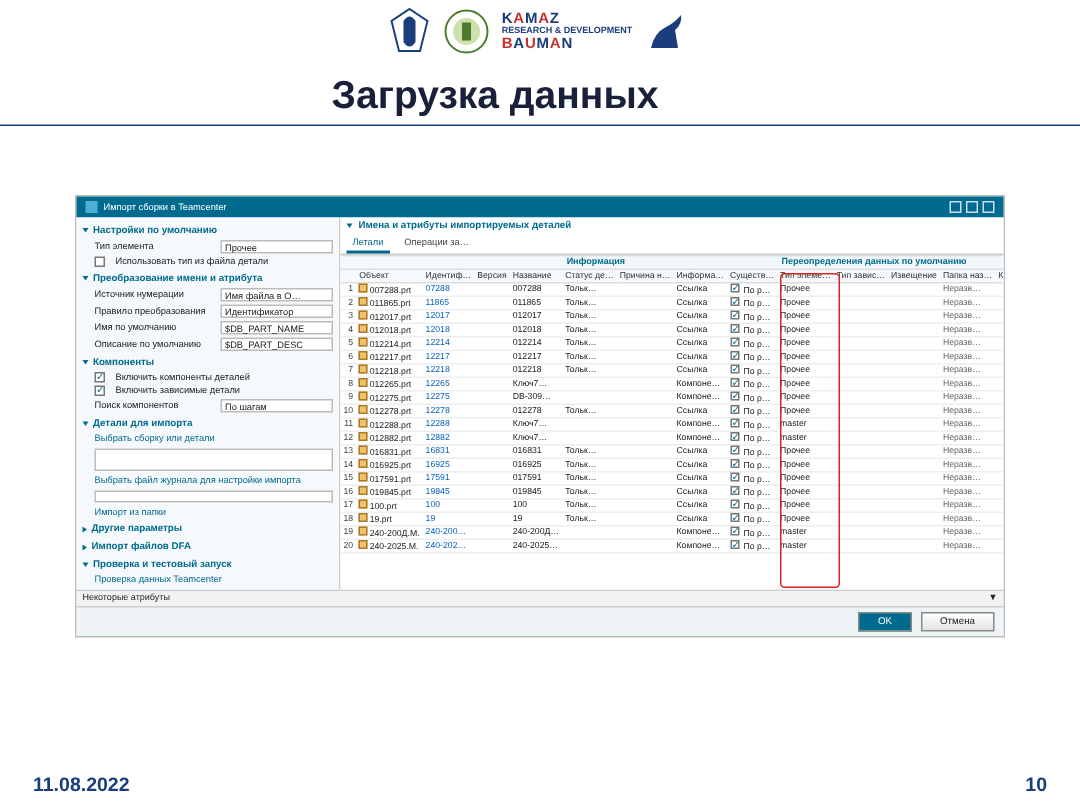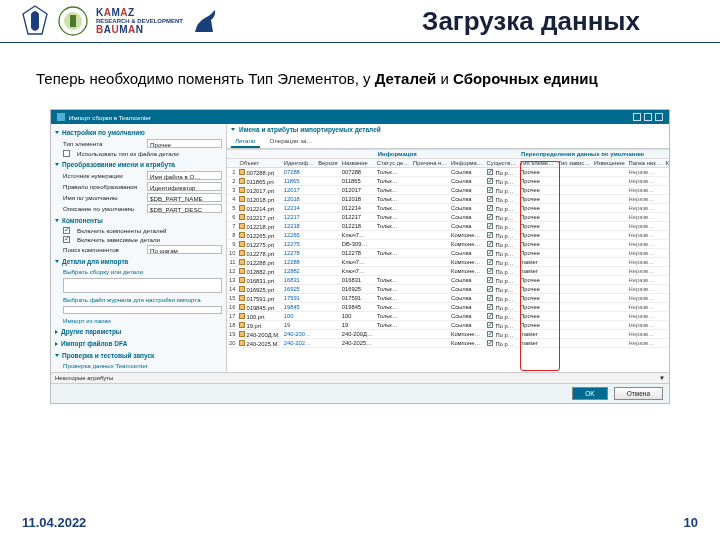--- a/index.html
+++ b/index.html
@@ -1,18 +1,18 @@
 <!DOCTYPE html>
 <html><head>
 <meta charset="utf-8">
 <style>
   * { box-sizing: border-box; margin: 0; padding: 0; }
   body { width: 720px; height: 540px; font-family: Arial, sans-serif; background: #fff; position: relative; overflow: hidden; }
 
-  .slide-header { display: flex; align-items: center; padding: 4px 20px 0; gap: 10px; }
+  .slide-header { display: flex; align-items: center; padding: 4px 20px 0; gap: 10px; flex-direction: column; }
   .logos { display: flex; align-items: center; gap: 6px; }
   .logo { height: 34px; display: flex; align-items: center; }
   .logo svg { height: 100%; }
   .kb-text { font-size: 10px; font-weight: 700; line-height: 1.1; letter-spacing: 0.5px; }
   .kb-k { color: #1a3d7c; }
   .kb-b { color: #c1332e; }
   .slide-title { flex: 1; text-align: right; font-size: 26px; font-weight: 700; color: #19203a; padding-right: 60px; }
   .hr { height: 1px; background: #1a3d7c; margin: 4px 0 0 0; }
 
   .slide-body { padding: 26px 36px 0; }
@@ -90,23 +90,20 @@
       <svg viewBox="0 0 34 34">
           <path d="M6 28 Q8 18 16 14 Q22 11 26 6 Q27 12 22 16 L24 28 Z" fill="#1a3d7c"></path>
         </svg>
     </div>
   </div>
   <div class="slide-title">Загрузка данных</div>
 </div>
 <div class="hr"></div>
 
 <div class="slide-body">
-  <p class="caption">
-    <span>Теперь необходимо поменять Тип Элементов, у </span><b>Деталей</b><span> и </span><b>Сборочных единиц</b>
-  </p>
 
   <div class="screenshot">
     <div class="win-title">
       <div class="sq"></div>
       <span>Импорт сборки в Teamcenter</span>
       <div class="spacer"></div>
       <div class="winbtn"></div>
       <div class="winbtn"></div>
       <div class="winbtn"></div>
     </div>
@@ -562,15 +559,15 @@
         <span>▼</span>
     </div>
     <div class="buttons">
       <div class="btn primary">OK</div>
       <div class="btn">Отмена</div>
     </div>
   </div>
 </div>
 
 <div class="footer">
-  <span>11.04.2022</span>
+  <span>11.08.2022</span>
   <span>10</span>
 </div>
 
 </body></html>

